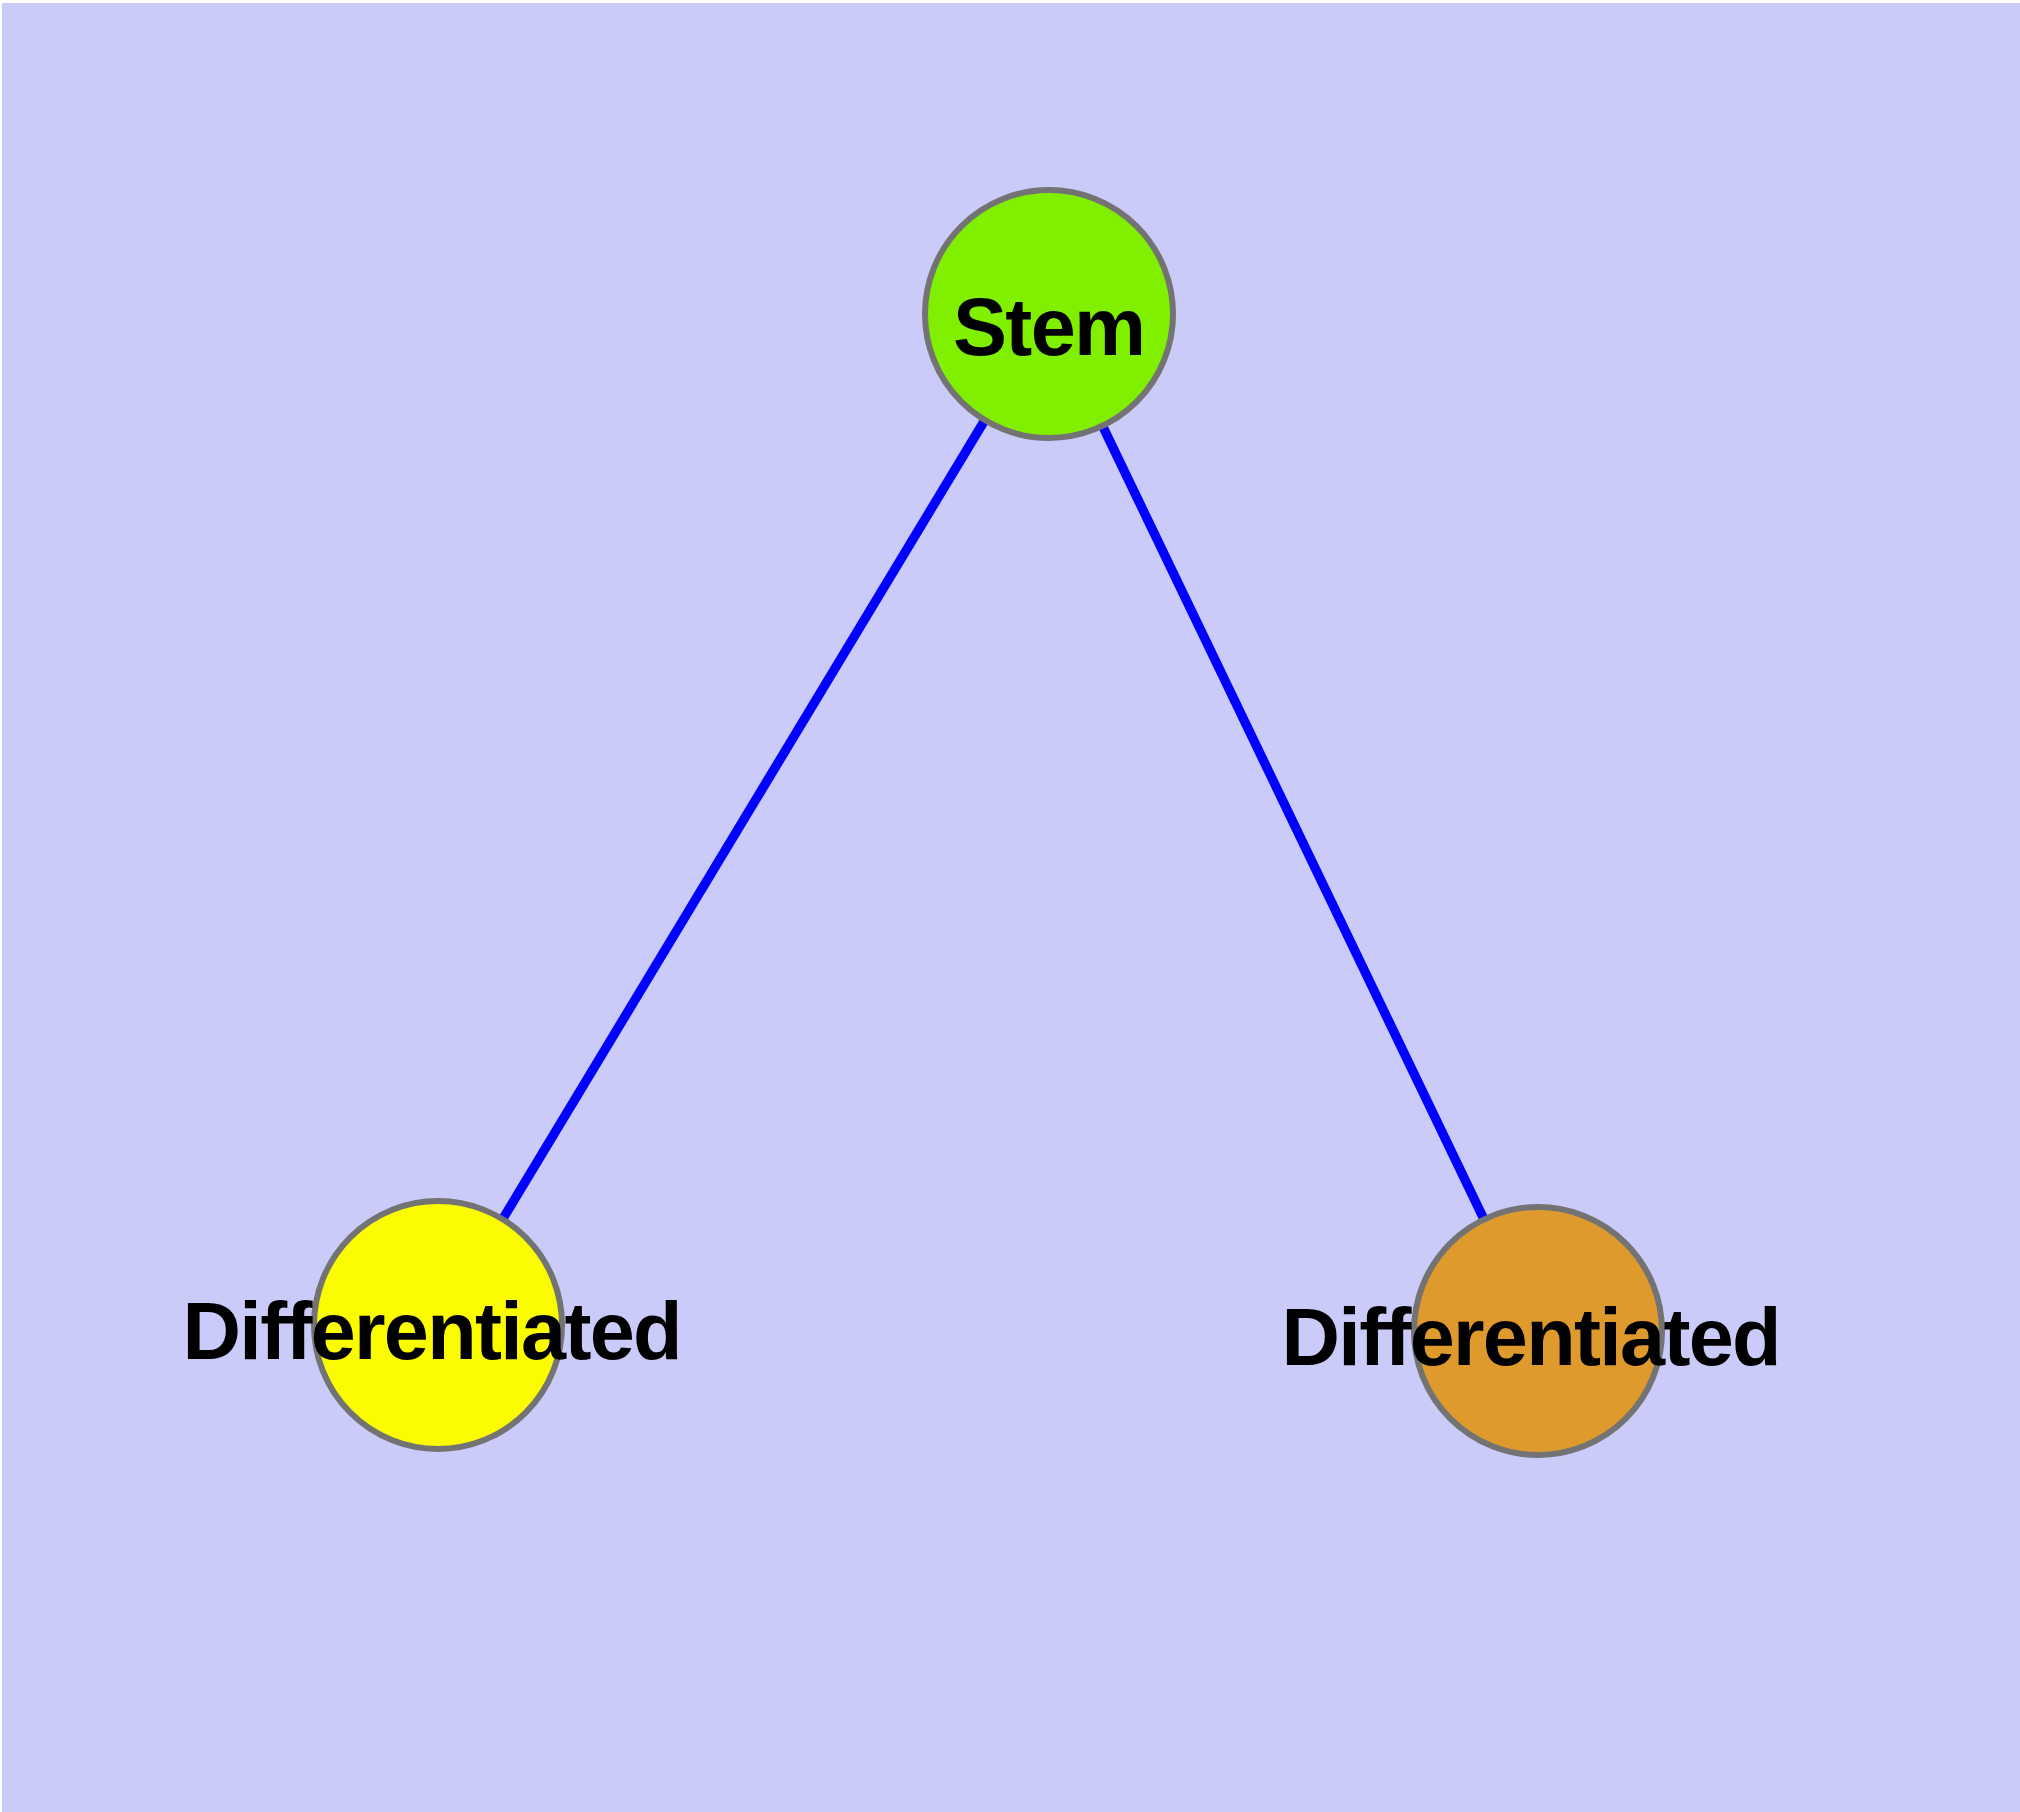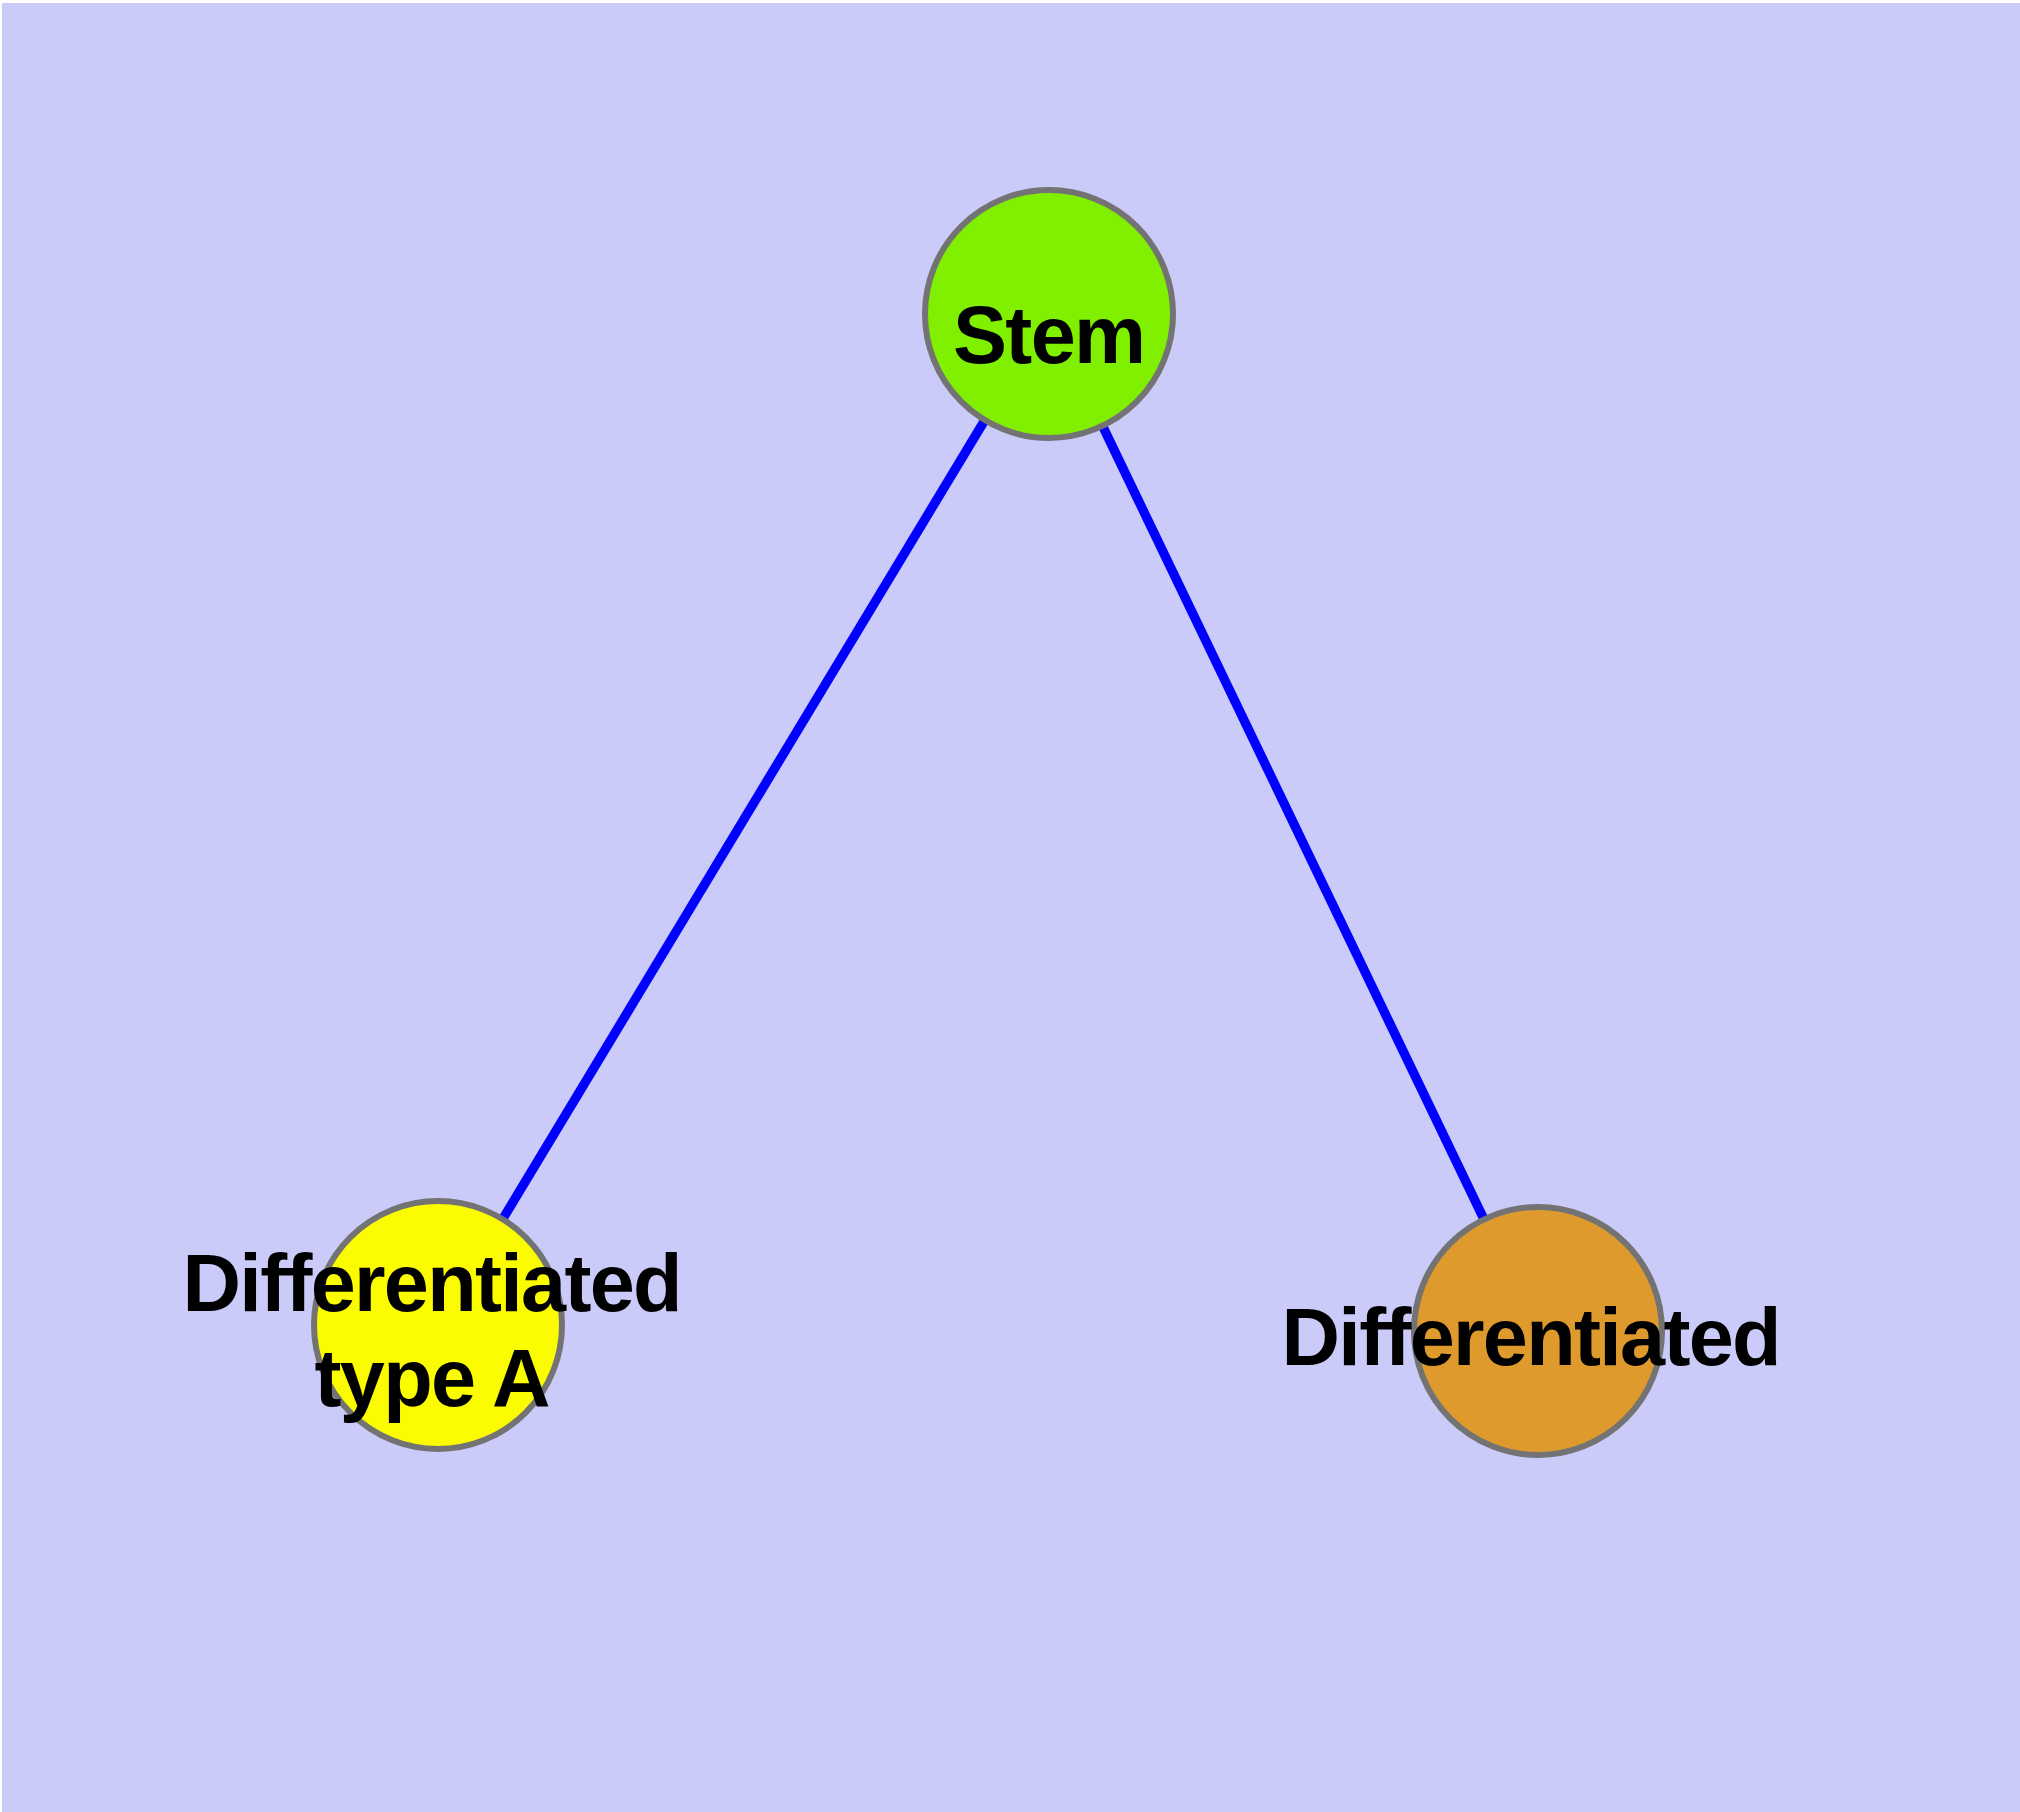--- a/index.html
+++ b/index.html
@@ -44,21 +44,21 @@
     z-index: 3;
     transform: translate(-50%, -50%);
     color: #000000;
     font-weight: bold;
     font-size: 81px;
     line-height: 95px;
     letter-spacing: -1.7px;
     text-align: center;
     white-space: nowrap;
   }
-  .label-stem   { left: 1047px; top: 332px;  }
+  .label-stem   { left: 1047px; top: 324px;  }
   .label-type-a { left: 430px;  top: 1328px; }
   .label-type-b { left: 1529px; top: 1334px; }
 </style>
 </head>
 <body>
 
 <div class="canvas">
 
   <svg class="edge-layer" viewBox="0 0 2382 2134" preserveAspectRatio="none">
     <line x1="1235" y1="367" x2="515" y2="1560" stroke="#0000ff" stroke-width="11"></line>
@@ -66,21 +66,20 @@
   </svg>
 
   <div class="node node-stem" style="background: rgb(128, 240, 0);"></div>
   <div class="node node-type-a" style="background: rgb(252, 252, 0);"></div>
   <div class="node node-type-b" style="background: rgb(223, 154, 45);"></div>
 
   <div class="node-label label-stem">Stem</div>
 
   <div class="node-label label-type-a">
     <div>Differentiated</div>
-    <div>type A</div>
   </div>
 
   <div class="node-label label-type-b">
     <div>Differentiated</div>
   </div>
 
 </div>
 
 
 </body></html>

